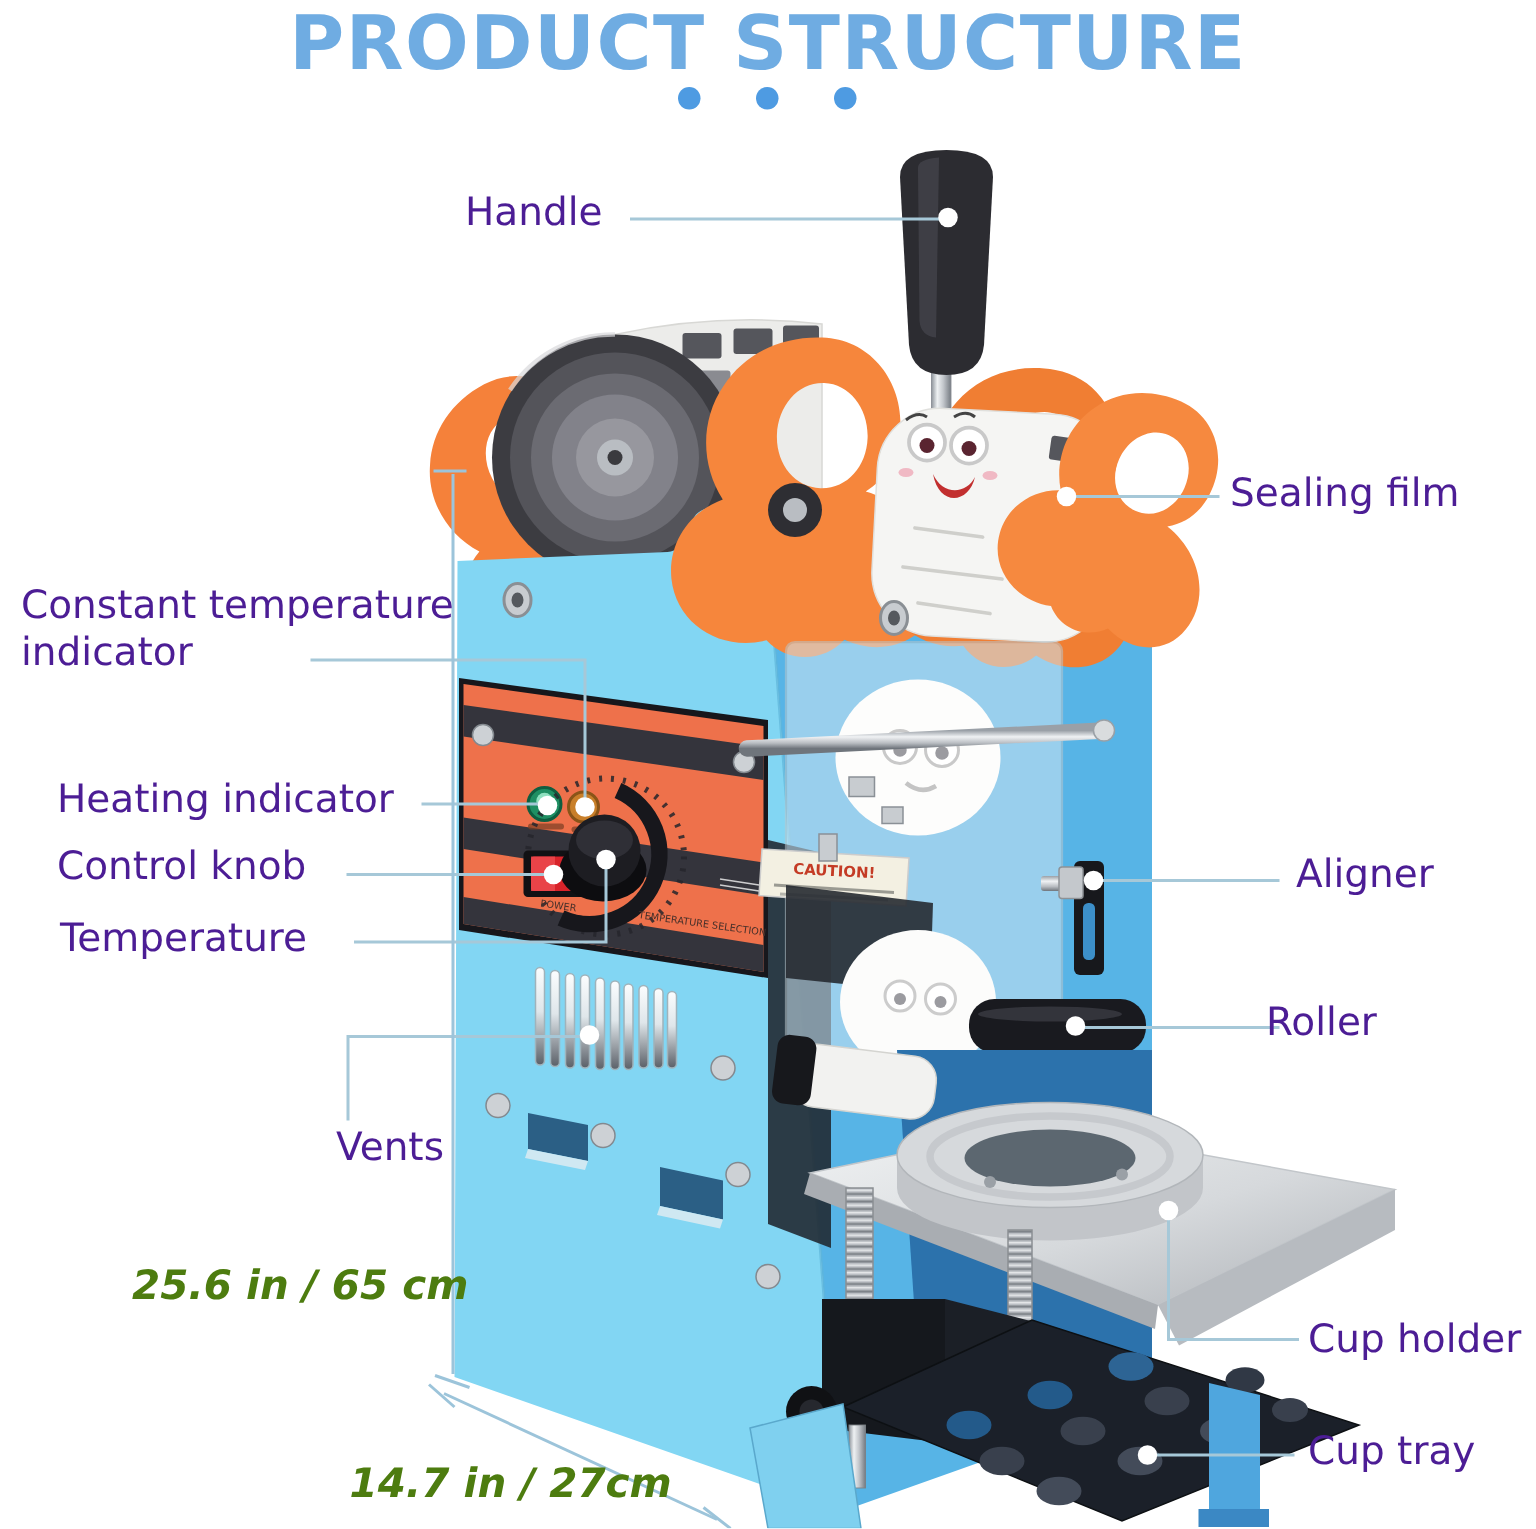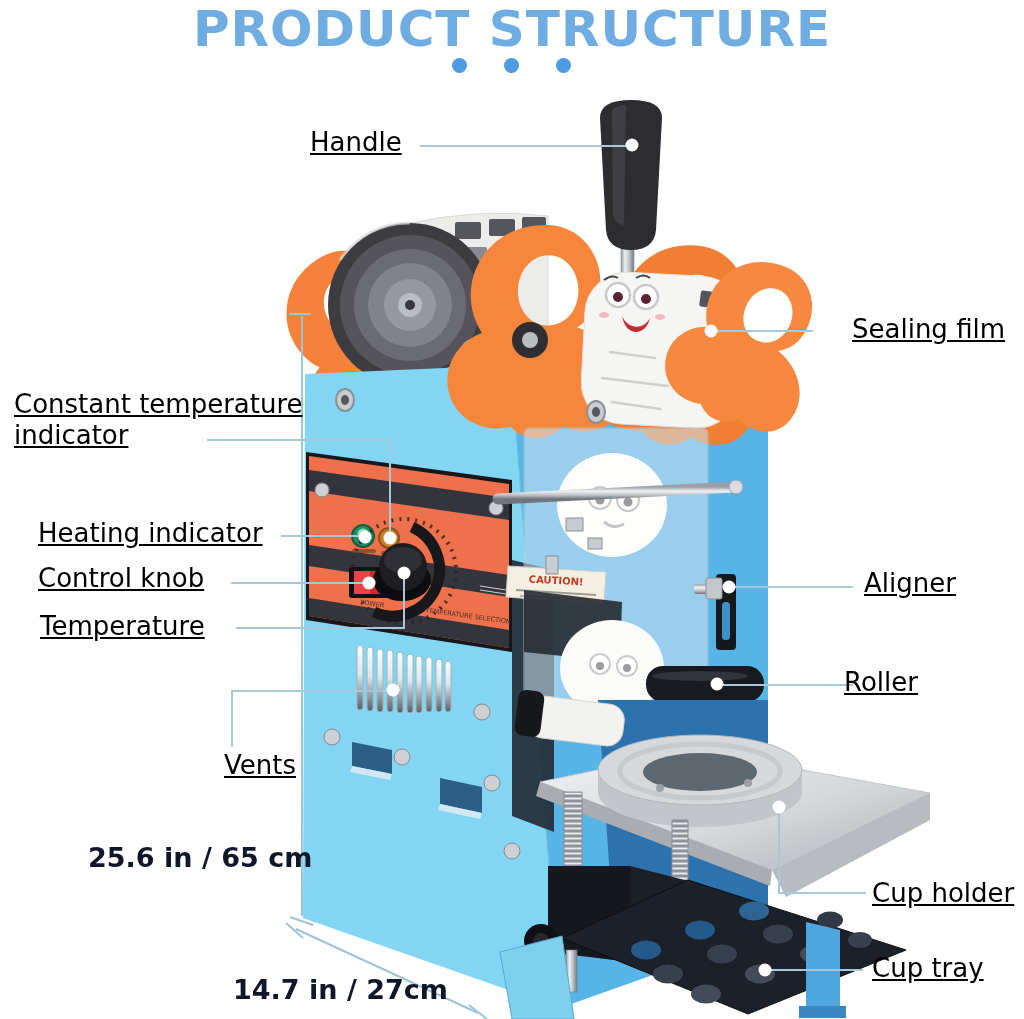--- a/index.html
+++ b/index.html
@@ -2,23 +2,23 @@
 <html><head>
 <meta charset="utf-8">
 <style>
   html,body{margin:0;padding:0;background:#fff;}
   #stage{position:relative;width:1024px;height:1019px;background:#fff;overflow:hidden;
          font-family:"DejaVu Sans","Liberation Sans",sans-serif;}
   .title{position:absolute;top:0;left:0;width:100%;text-align:center;
          font-size:50px;font-weight:bold;color:#6FACE2;letter-spacing:1px;}
   .dots{position:absolute;top:58px;left:452px;display:flex;gap:37px;}
   .dots span{width:15px;height:15px;border-radius:50%;background:#4E9BE2;display:block;}
-  .lbl{position:absolute;font-size:26px;color:#000000;white-space:nowrap;line-height:1.2;text-decoration:underline;}
+  .lbl{position:absolute;font-size:26px;color:#4c1d95;white-space:nowrap;line-height:1.2;}
   .lbl.wrap{white-space:normal;width:314px;margin-left:12px;}
-  .dim{position:absolute;font-size:27px;font-weight:bold;color:#0f172a;white-space:nowrap;}
+  .dim{position:absolute;font-size:27px;font-weight:bold;color:#4d7c0f;white-space:nowrap;font-style:italic;}
   svg{position:absolute;top:0;left:0;}
   text{font-family:"DejaVu Sans","Liberation Sans",sans-serif;}
 </style>
 </head>
 <body>
 
 <div id="stage">
 
   <div class="title">PRODUCT STRUCTURE</div>
   <div class="dots">
@@ -314,21 +314,21 @@
       <path d="M302,316 V916"></path>
       <path d="M289,314 H311"></path>
       <path d="M290,917 L313,925"></path>
       <path d="M296,929 L478,1013"></path>
       <path d="M286,923 L303,938"></path>
       <path d="M469,1005 L487,1019"></path>
     </g>
   </svg>
 
   <div class="lbl" style="left:310px;top:127px;">Handle</div>
-  <div class="lbl" style="left:852px;top:314px;">Sealing film</div>
+  <div class="lbl" style="left:820px;top:314px;">Sealing film</div>
   <div class="lbl wrap" style="left:2px;top:389px;">Constant temperature indicator</div>
   <div class="lbl" style="left:38px;top:518px;">Heating indicator</div>
   <div class="lbl" style="left:38px;top:563px;">Control knob</div>
   <div class="lbl" style="left:40px;top:611px;">Temperature</div>
   <div class="lbl" style="left:864px;top:568px;">Aligner</div>
   <div class="lbl" style="left:844px;top:667px;">Roller</div>
   <div class="lbl" style="left:188px;top:750px;margin-left:36px;">Vents</div>
   <div class="lbl" style="left:872px;top:878px;">Cup holder</div>
   <div class="lbl" style="left:872px;top:953px;">Cup tray</div>
   <div class="dim" style="left:88px;top:842px;">25.6 in / 65 cm</div>

